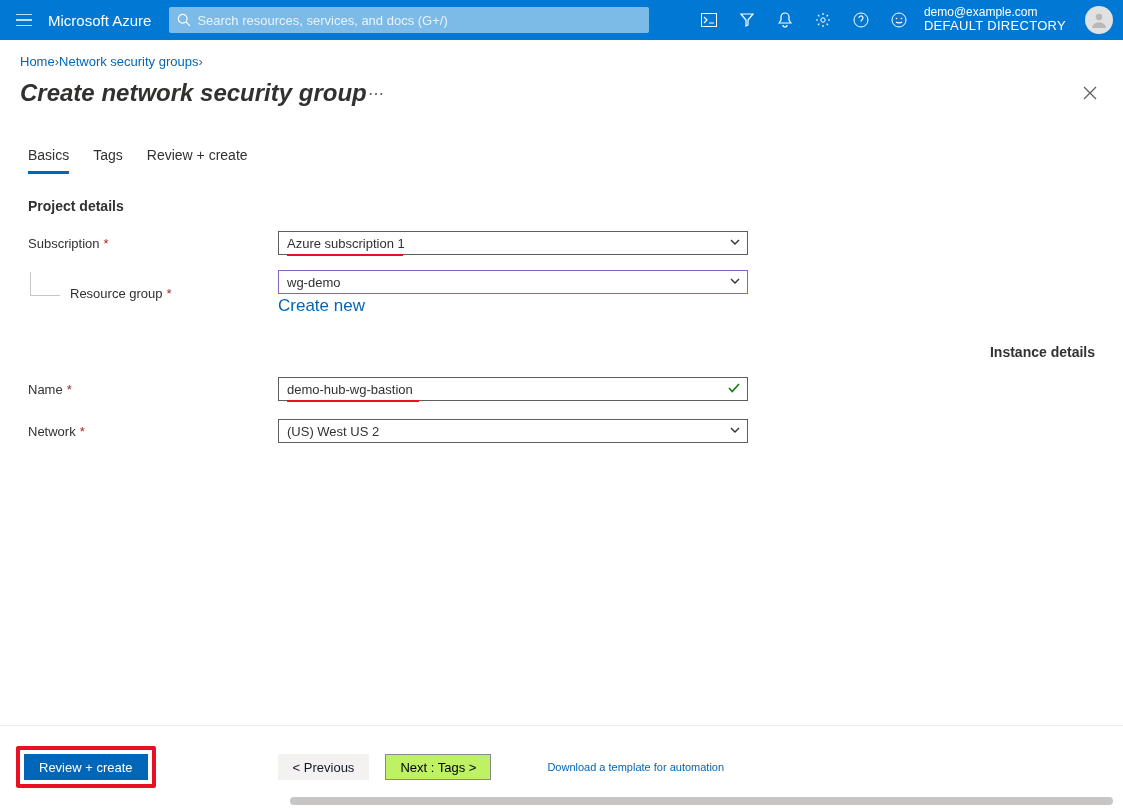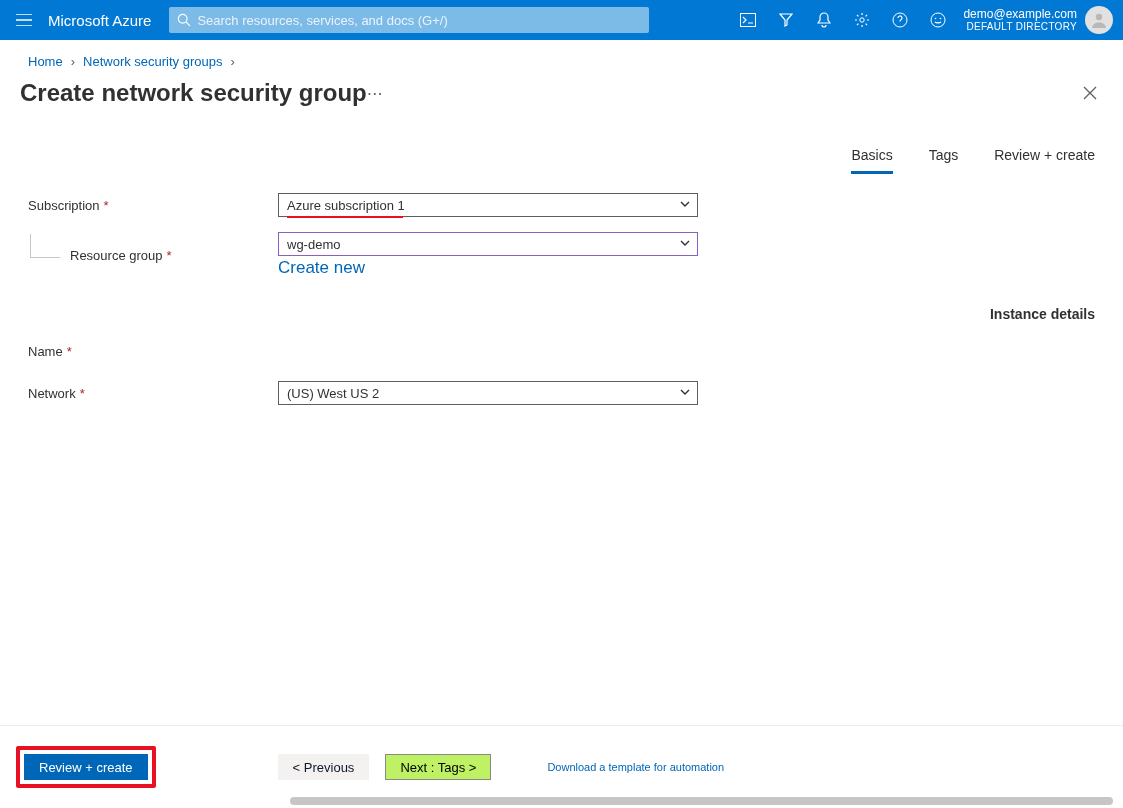--- a/index.html
+++ b/index.html
@@ -9,51 +9,51 @@
   .topbar { height: 40px; background: #0078d4; display: flex; align-items: center; color: #fff; }
   .hamburger { width: 48px; display:flex; align-items:center; justify-content:center; height:40px; cursor:pointer;}
   .brand { font-size: 15px; font-weight:400; padding: 0 18px 0 0; white-space:nowrap; }
   .searchbox { flex: 0 0 480px; height: 26px; background:#7cbae7; border-radius:2px; display:flex; align-items:center; padding:0 8px; color:#fff;}
   .searchbox input { background:transparent; border:none; outline:none; color:#fff; font-size:13px; flex:1; margin-left:6px;}
   .searchbox input::placeholder{ color:#eaf3fb; }
   .top-spacer { flex:1; }
   .topicons { display:flex; align-items:center; }
   .topicon { width:38px; height:40px; display:flex; align-items:center; justify-content:center; cursor:pointer;}
   .acct { display:flex; align-items:center; padding:0 10px 0 6px; }
-  .acct-text { text-align:right; line-height:1.1; margin-right:8px;}
+  .acct-text { text-align:left; line-height:1.1; margin-right:19px;}
   .acct-text .email{ font-size:12px;}
-  .acct-text .dir{ font-size:10px; letter-spacing:.3px;}
+  .acct-text .dir{ font-size:13px; letter-spacing:.3px;}
   .avatar{ width:28px; height:28px; border-radius:50%; background:#e1e1e1; display:flex; align-items:center; justify-content:center;}
   .avatar svg{ opacity:.6;}
 
   
-  .crumbs{ padding:14px 28px 6px; font-size:13px; color:#323130; display:flex; align-items:flex-start; gap:8px;}
+  .crumbs{ padding:14px 20px 6px; font-size:13px; color:#323130; display:flex; align-items:flex-start; }
   .crumbs a{ color:#0067b8; text-decoration:none; cursor:pointer;}
   .crumbs .chev{ color:#605e5c; }
 
   
   .titlerow{ padding: 4px 20px 0; display:flex; align-items:center; justify-content:space-between;}
   .titlerow h1{ font-size:24px; font-weight:600; color:#323130;}
-  .titleleft{ display:flex; align-items:center; gap:0;}
+  .titleleft{ display:flex; align-items:center; gap:0;font-style:italic;}
   .ellipsis{ color:#605e5c; cursor:pointer;}
   .closex{ color:#605e5c; cursor:pointer; padding:6px;}
 
   
-  .tabs{ display:flex; gap:36px; padding: 40px 28px 0; border-bottom:none;justify-content:flex-end;}
+  .tabs{ display:flex; gap:24px; padding: 40px 28px 0; border-bottom:none;}
   .tab{ font-size:14px; color:#323130; padding-bottom:8px; cursor:pointer;}
   .tab.active{ color:#323130; border-bottom:3px solid #0067b8; font-weight:400;}
 
   
   .form{ padding: 16px 28px 0; }
   .section-h{ font-size:14px; font-weight:600; color:#323130; margin: 8px 0 14px;}
   .section-h.mt{ margin-top:28px;text-align:right;}
   .row{ display:flex; align-items:center; min-height:30px; margin-bottom:12px;}
   .row .label{ width:250px; font-size:13px; color:#323130; display:flex; align-items:center;}
   .row .label .req{ color:#a4262c; margin-left:4px;}
-  .row .field{ width:420px; position:relative;}
+  .row .field{ width:470px; position:relative;}
   .indent{ padding-left:42px; position:relative;}
   .tree-connector{ position:absolute; left:2px; top:-14px; width:30px; height:24px; border-left:1px solid #c8c6c4; border-bottom:1px solid #c8c6c4;}
   .select, .input{
     width:100%; height:24px; border:1px solid #605e5c; font-size:13px; padding:0 26px 0 8px;
     background:#fff; color:#323130; display:flex; align-items:center; position:relative; cursor:pointer;
   }
   .select .caret{ position:absolute; right:6px; top:4px; }
   .select.purple{ border-color:#8661c5;}
   .underline-red{ position:absolute; left:8px; bottom:-2px; height:2px; background:#e81123;}
   .input{ cursor:text;}
@@ -164,20 +164,21 @@
 </div>
 
 <div class="tabs">
   <div class="tab active">Basics</div>
   <div class="tab">Tags</div>
   <div class="tab">Review + create</div>
 </div>
 
 <div class="form">
 
+  <div class="section-h">Project details</div>
 
   <div class="row">
     <div class="label">
       <span>Subscription</span>
         <span class="req">*</span>
     </div>
     <div class="field">
       <div class="select">
         <span>Azure subscription 1</span>
         <span class="caret">
@@ -209,20 +210,31 @@
     </div>
   </div>
 
   <div class="section-h mt">Instance details</div>
 
   <div class="row">
     <div class="label">
       <span>Name</span>
         <span class="req">*</span>
     </div>
+    <div class="field">
+      <div class="input">
+        <span>demo-hub-wg-bastion</span>
+        <span class="check">
+            <svg width="14" height="14" viewBox="0 0 14 14">
+              <path d="M2 7l3.2 3.5L12 3" stroke="#107c10" fill="none" stroke-width="1.6"></path>
+            </svg>
+          </span>
+        <span class="underline-red" style="width:132px;"></span>
+      </div>
+    </div>
   </div>
 
   <div class="row">
     <div class="label">
       <span>Network</span>
         <span class="req">*</span>
     </div>
     <div class="field">
       <div class="select">
         <span>(US) West US 2</span>

